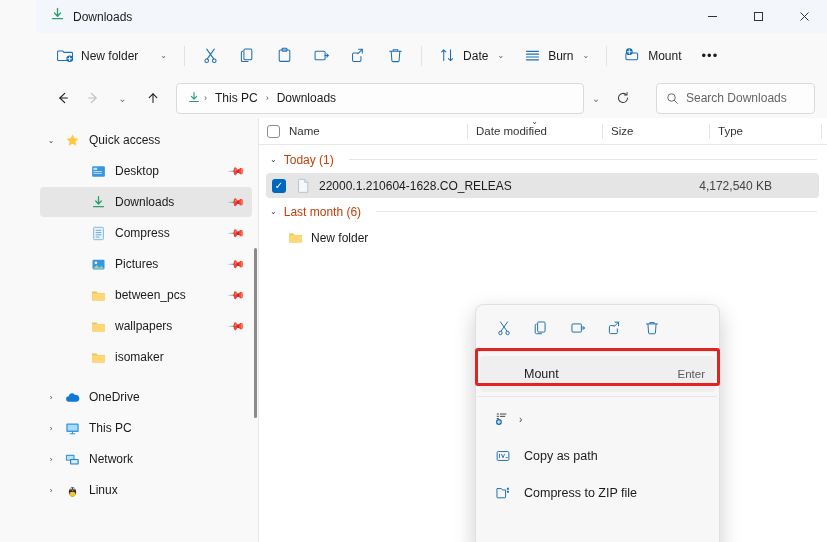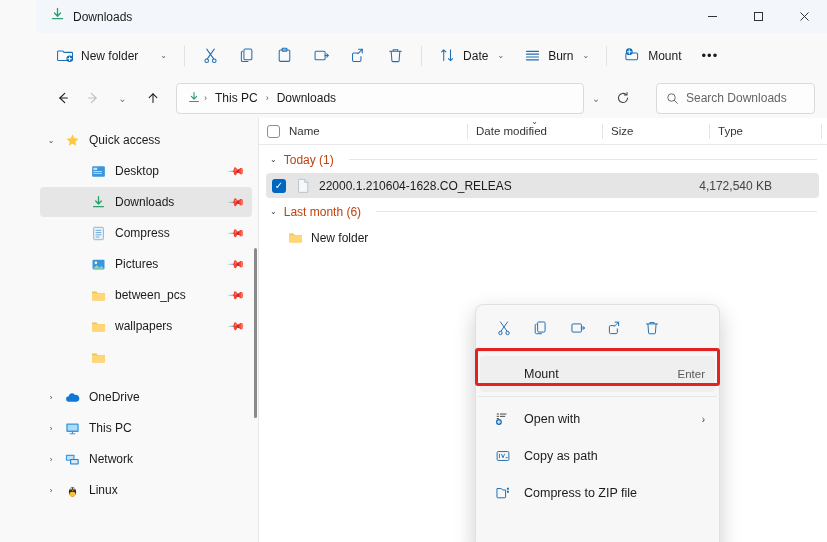--- a/index.html
+++ b/index.html
@@ -538,20 +538,21 @@
       </div>
 
       <div class="nav-item">
         <span class="nav-twisty"></span>
         <span class="nav-ico nav-indent">
           <svg width="15" height="15" viewBox="0 0 16 16">
               <path d="M1.2 3.6 h4.6 l1.3 1.6 h7.7 v7.4 a0.8 0.8 0 0 1 -0.8 0.8 H2 a0.8 0.8 0 0 1 -0.8 -0.8 Z" fill="#f2c14e"></path>
               <path d="M1.2 5.6 h13.6 v7 a0.8 0.8 0 0 1 -0.8 0.8 H2 a0.8 0.8 0 0 1 -0.8 -0.8 Z" fill="#ffd777"></path>
             </svg>
         </span>
+        <span class="nav-label">isomaker</span>
       </div>
 
       <div style="height:8px"></div>
 
       <div class="nav-item">
         <span class="nav-twisty">›</span>
         <span class="nav-ico">
           <svg width="15" height="15" viewBox="0 0 16 16">
               <path d="M4.2 12.4 a2.9 2.9 0 0 1 -0.2 -5.8 a3.6 3.6 0 0 1 6.7 -1.4 a3 3 0 0 1 1.7 7.2 Z" fill="#0f78d4"></path>
             </svg>
@@ -712,21 +713,20 @@
 
       <div class="ctx-item">
         <span class="ctx-ico">
           <svg width="16" height="16" viewBox="0 0 18 18">
             <path d="M2.4 3.4 h1.6 M2.4 6 h1.6 M2.4 8.6 h1.6" stroke="#444" stroke-width="1.1" stroke-linecap="round"></path>
             <path d="M6 3.4 h6.4 M6 6 h5" stroke="#444" stroke-width="1.1" stroke-linecap="round"></path>
             <circle cx="4.4" cy="12.4" r="3.3" fill="#0f6cbd"></circle>
             <path d="M4.4 10.6 v3.6 M2.6 12.4 h3.6" stroke="#fff" stroke-width="1.1" stroke-linecap="round"></path>
           </svg>
         </span>
-        <span class="ctx-label">Open with</span>
         <span class="ctx-sub">›</span>
       </div>
 
       <div class="ctx-item">
         <span class="ctx-ico">
           <svg width="16" height="16" viewBox="0 0 18 18">
             <rect x="2.4" y="4" width="13.2" height="10" rx="1.2" fill="none" stroke="#1f6fb2" stroke-width="1.1"></rect>
             <path d="M5 7 v4 M7.4 7 L9 11 L10.6 7" stroke="#1f6fb2" stroke-width="1" fill="none" stroke-linecap="round" stroke-linejoin="round"></path>
             <path d="M12.4 10.8 h1.4" stroke="#1f6fb2" stroke-width="1" stroke-linecap="round"></path>
           </svg>

